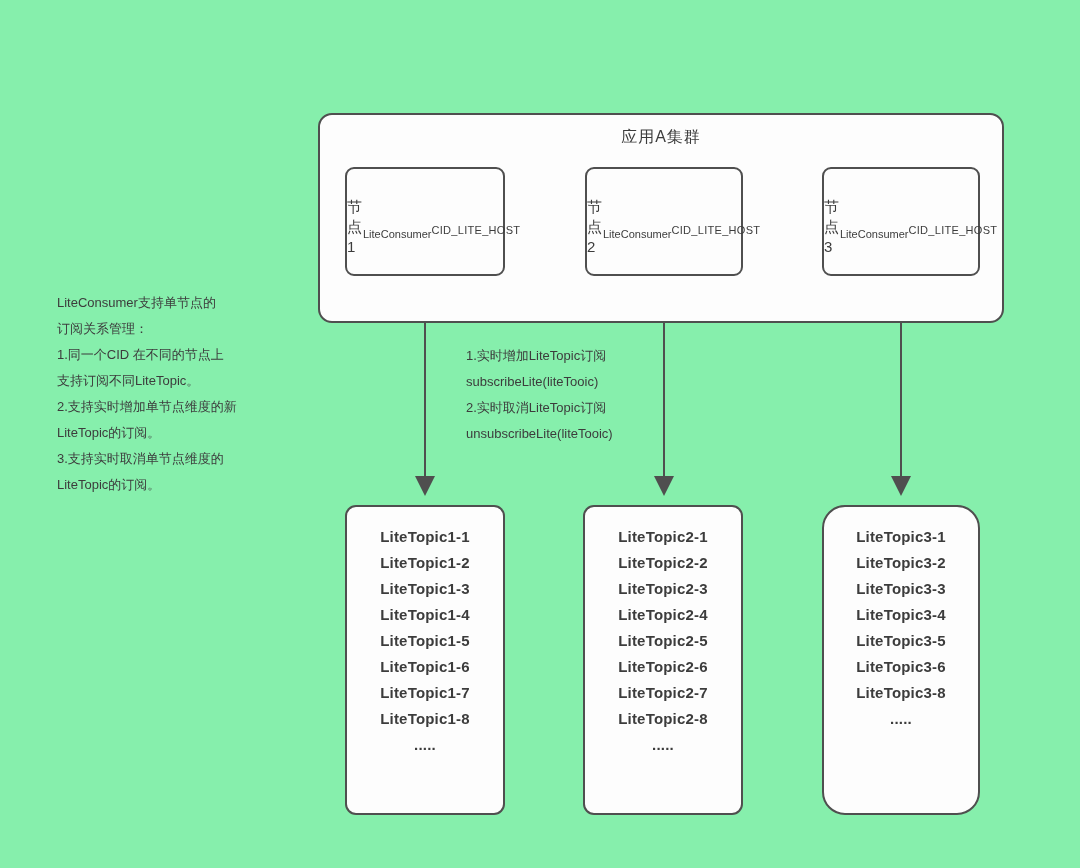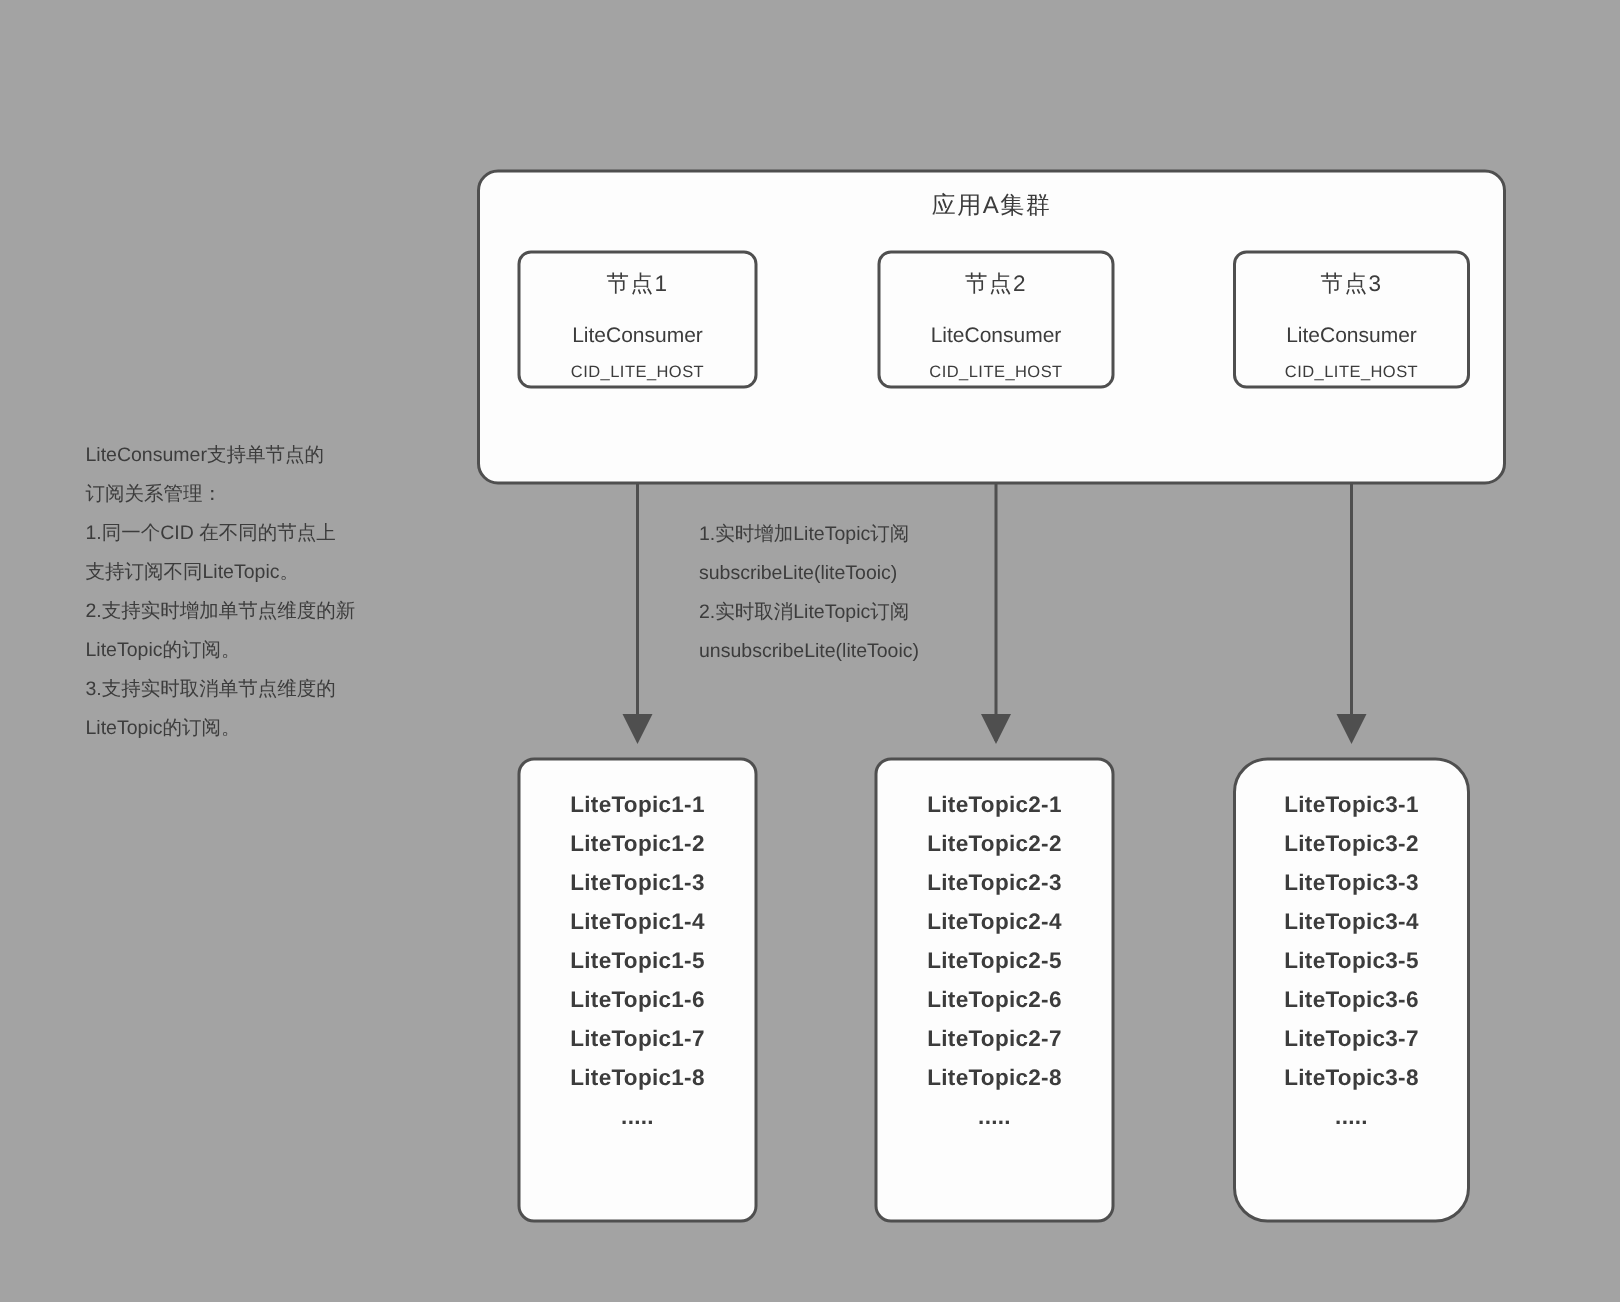--- a/index.html
+++ b/index.html
@@ -4,21 +4,21 @@
 <style>
   html, body {
     margin: 0;
     padding: 0;
     background: #ffffff;
   }
   .stage {
     position: relative;
     width: 1080px;
     height: 868px;
-    background: #a3a3a3;
+    background: #86efac;
     font-family: "Liberation Sans", "DejaVu Sans", sans-serif;
     color: #3c3c3c;
     overflow: hidden;
   }
   .arrows {
     position: absolute;
     left: 0; top: 0;
     width: 1080px;
     height: 868px;
     pointer-events: none;
@@ -36,38 +36,38 @@
   }
   .cluster-title {
     position: absolute;
     left: 318px; top: 127px;
     width: 686px;
     text-align: center;
     font-size: 16px;
     letter-spacing: 1px;
   }
   .node {
-    height: 92px;
+    height: 109px;
     top: 167px;
     border-radius: 9px;
     display: flex;
-    flex-direction: column;
+    flex-direction: row;
     align-items: center;
     padding-top: 11px;
   }
   .node-1 { left: 345px; width: 160px; }
   .node-2 { left: 585px; width: 158px; }
   .node-3 { left: 822px; width: 158px; }
   .node-title {
     font-size: 15px;
     line-height: 20px;
     letter-spacing: 1px;
   }
   .node-role {
-    font-size: 14px;
+    font-size: 11px;
     line-height: 20px;
     margin-top: 13px;
   }
   .node-cid {
     font-size: 11px;
     line-height: 17px;
     margin-top: 7px;
     letter-spacing: 0.3px;
   }
   .side-note {
@@ -183,18 +183,17 @@
     <span>.....</span>
   </div>
 
   <div class="box topics topics-3">
     <span>LiteTopic3-1</span>
     <span>LiteTopic3-2</span>
     <span>LiteTopic3-3</span>
     <span>LiteTopic3-4</span>
     <span>LiteTopic3-5</span>
     <span>LiteTopic3-6</span>
-    <span>LiteTopic3-7</span>
     <span>LiteTopic3-8</span>
     <span>.....</span>
   </div>
 
 </div>
 
 </body></html>

